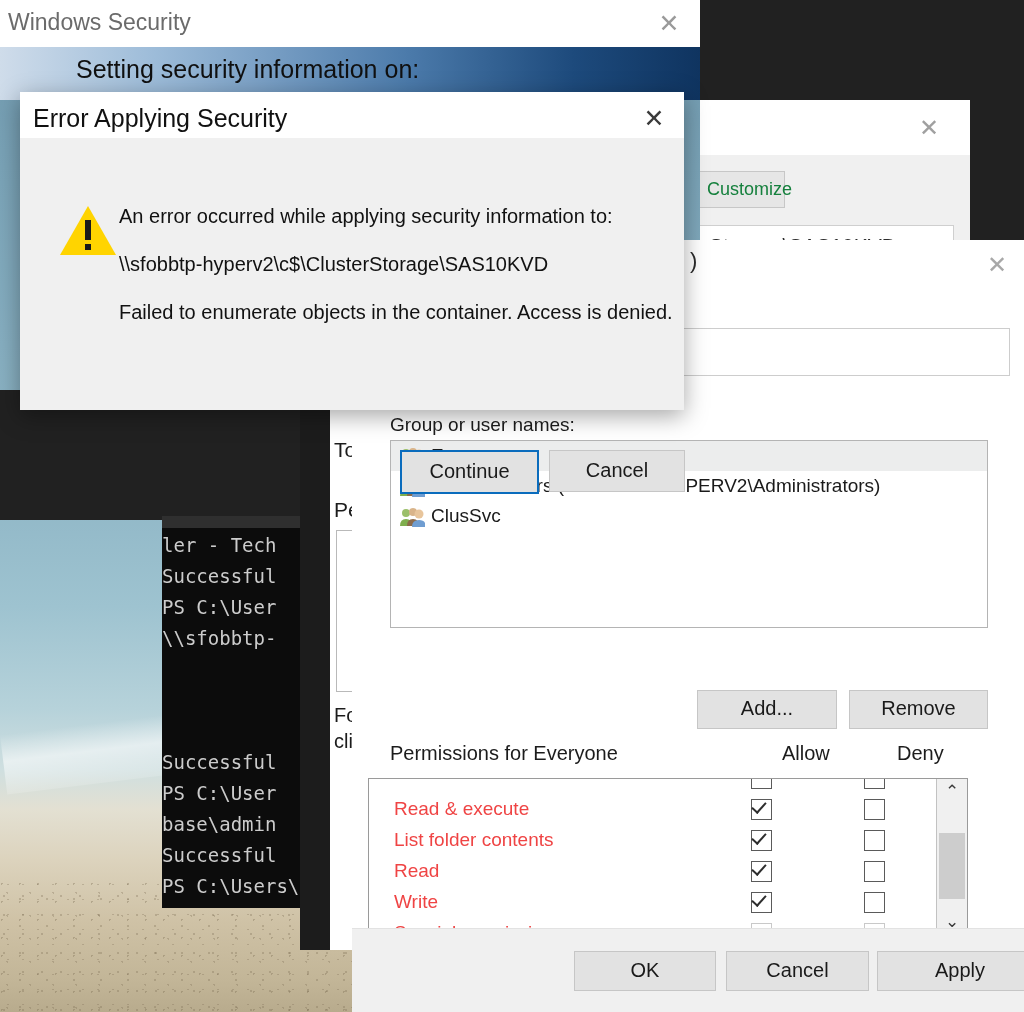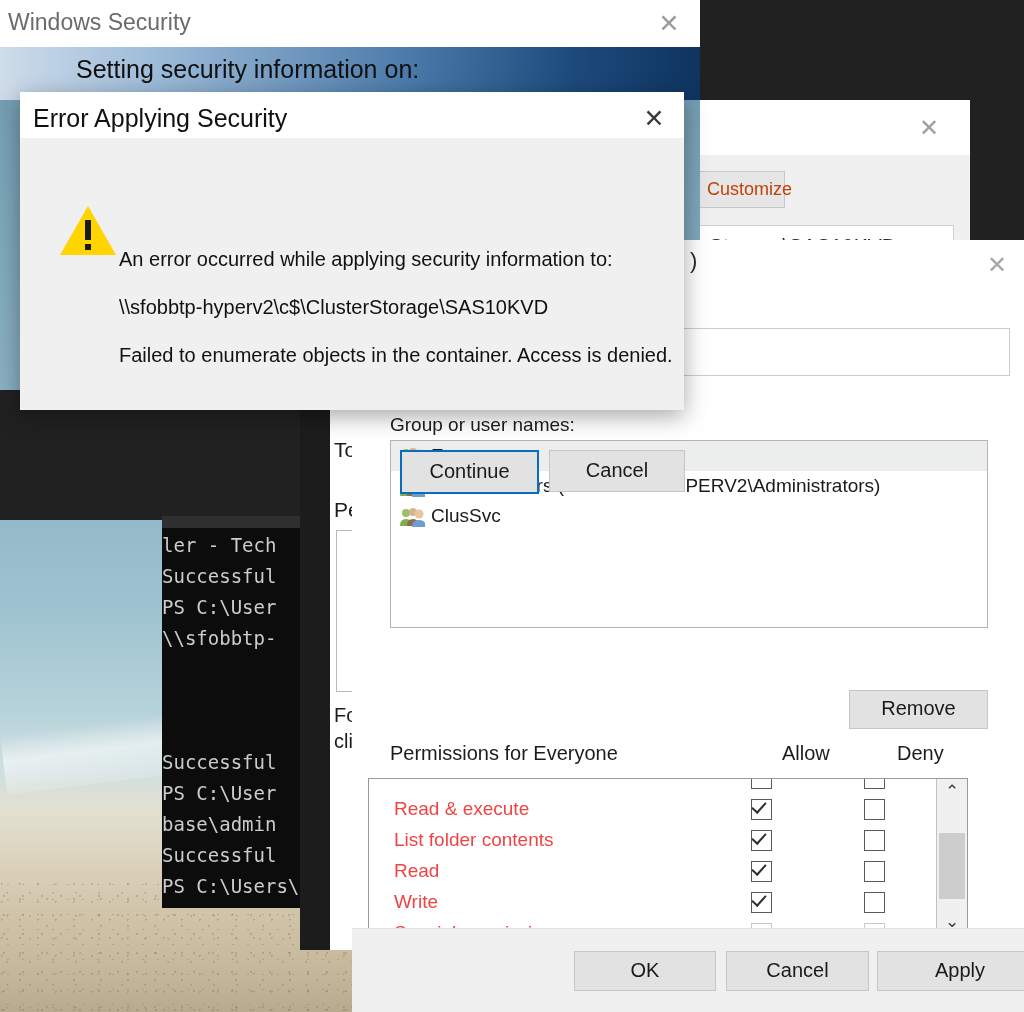--- a/index.html
+++ b/index.html
@@ -88,21 +88,21 @@
 
   
   #propwin{left:700px;top:100px;width:270px;height:290px;overflow:hidden;}
   #propwin-title{position:absolute;left:0;top:0;width:270px;height:55px;background:#fff;}
   #propwin-close{position:absolute;left:214px;top:14px;width:30px;height:28px;color:#a0a0a0;font-size:24px;line-height:28px;text-align:center;}
   #propwin-body{position:absolute;left:0;top:55px;width:270px;height:235px;background:#f0f0f0;}
   #prop-customize{
     position:absolute;left:-82px;top:16px;width:165px;height:35px;
     background:#e6e6e6;border:1px solid #c7c7c7;
   }
-  #prop-customize .txt{position:absolute;left:88px;top:7px;font-size:18px;color:#c2410c;white-space:nowrap;}
+  #prop-customize .txt{position:absolute;left:88px;top:7px;font-size:18px;color:#15803d;white-space:nowrap;}
   #prop-inner{
     position:absolute;left:-10px;top:70px;width:262px;height:130px;
     background:#fff;border:1px solid #cfcfcf;
   }
   #prop-inner .txt{position:absolute;left:18px;top:8px;font-size:21px;color:#2b2b2b;white-space:nowrap;}
 
   
   #secwin{left:352px;top:240px;width:672px;height:772px;overflow:hidden;}
   #secwin-title{position:absolute;left:0;top:0;width:672px;height:52px;background:#ffffff;}
   #secwin-title .paren{position:absolute;left:338px;top:8px;font-size:22px;color:#2b2b2b;}
@@ -168,21 +168,21 @@
   #errdlg{
     left:20px;top:92px;width:664px;height:318px;
     background:#f0f0f0;box-shadow:0 6px 22px rgba(0,0,0,.35);
   }
   #errdlg-title{position:absolute;left:0;top:0;width:664px;height:46px;background:#ffffff;}
   #errdlg-title .txt{position:absolute;left:13px;top:12px;font-size:25px;color:#111;}
   #errdlg-close{position:absolute;left:617px;top:11px;width:34px;height:30px;color:#3a3a3a;font-size:25px;line-height:30px;text-align:center;}
   #errdlg-body{position:absolute;left:0;top:52px;width:664px;height:266px;}
 
   #warn-icon{position:absolute;left:38px;top:112px;width:60px;height:53px;}
-  .err-line{position:absolute;left:99px;font-size:20px;color:#111;white-space:nowrap;margin-top:43px;}
+  .err-line{position:absolute;left:99px;font-size:20px;color:#111;white-space:nowrap;}
   #err-l1{top:113px;}
   #err-l2{top:161px;}
   #err-l3{top:209px;}
 
   #btn-continue{left:380px;top:358px;width:135px;height:40px;line-height:38px;border:2px solid #0a6cbd;background:#e2e2e2;}
   #btn-cancel{left:529px;top:358px;width:134px;height:40px;line-height:38px;}
 </style>
 </head>
 <body>
 
@@ -277,20 +277,23 @@
         <div class="list-row"><svg class="user-icon" viewBox="0 0 26 20">
             <circle cx="7" cy="6" r="4" fill="#9bbf6a"></circle>
             <path d="M1 19 q0-7 6-7 q6 0 6 7z" fill="#7fae4e"></path>
             <circle cx="14" cy="5" r="4" fill="#d9b48a"></circle>
             <path d="M8 19 q0-7 6-7 q6 0 6 7z" fill="#8c6a4a"></path>
             <circle cx="20" cy="7" r="4.5" fill="#e8c59c"></circle>
             <path d="M13 20 q0-7 7-7 q7 0 7 7z" fill="#6f9dd1"></path>
           </svg><span>ClusSvc</span></div>
       </div>
 
+    <div class="btn" id="btn-add" style="left:345px;top:398px;width:138px;height:37px;line-height:35px;">
+      <span>Add...</span>
+    </div>
     <div class="btn" id="btn-remove" style="left:497px;top:398px;width:137px;height:37px;line-height:35px;">
       <span>Remove</span>
     </div>
 
     <div class="field-label" style="left:38px;top:450px;font-size:20px;">Permissions for Everyone</div>
     <div class="field-label" style="left:430px;top:450px;font-size:20px;">Allow</div>
     <div class="field-label" style="left:545px;top:450px;font-size:20px;">Deny</div>
 
     <div id="perm-table">
       <div id="perm-rows">

